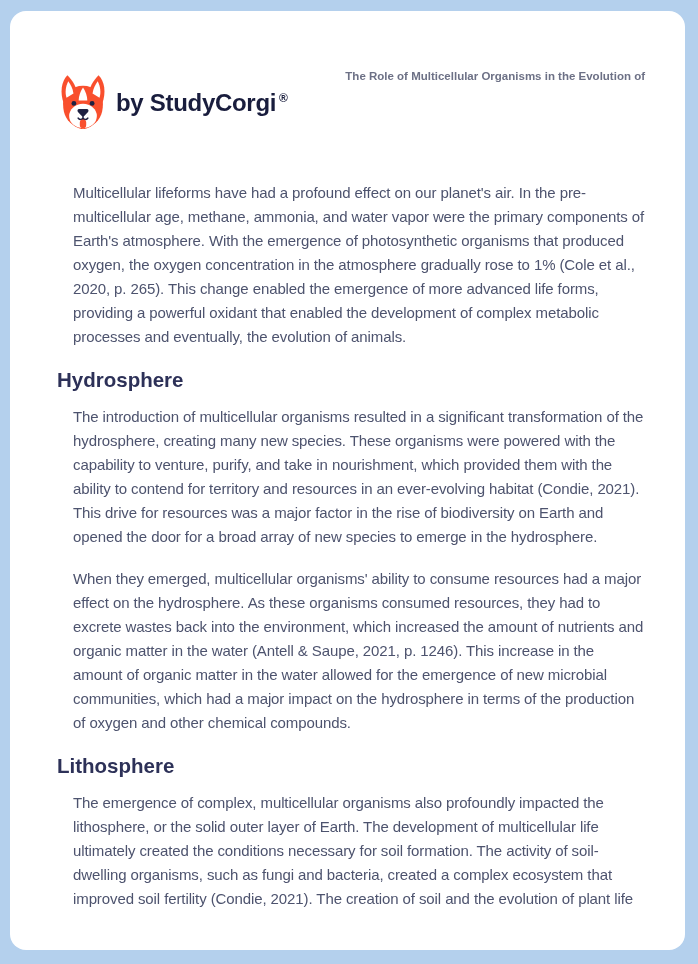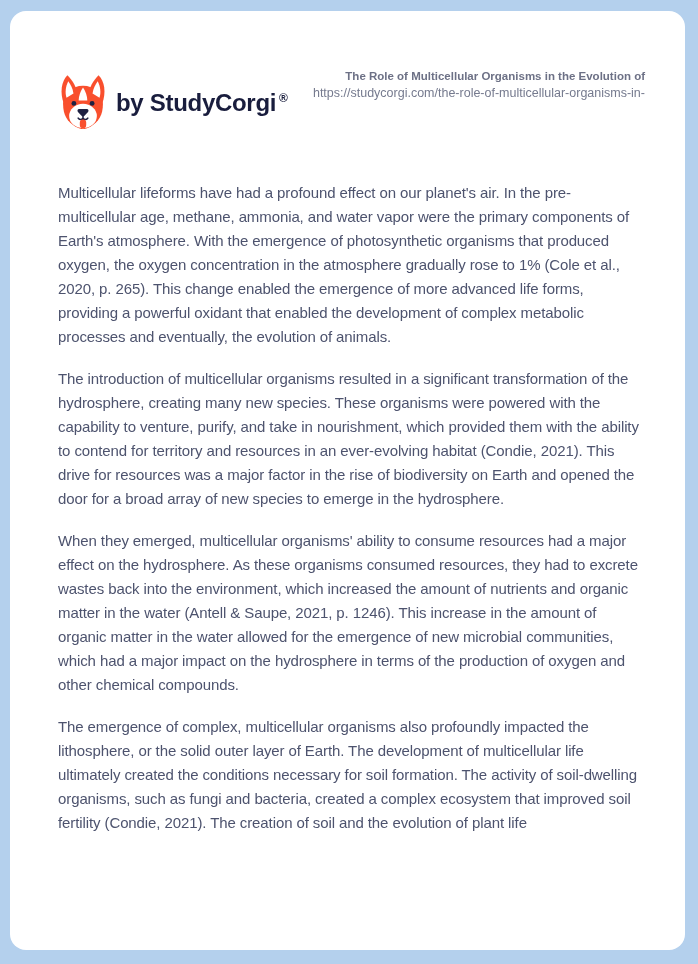--- a/index.html
+++ b/index.html
@@ -62,38 +62,39 @@
   .doc-meta {
     width: 372px;
     text-align: right;
     margin-top: 3px;
   }
   .doc-title {
     font-size: 11.5px;
     font-weight: bold;
     color: #6d7186;
     line-height: 15.5px;
+    margin-bottom: 5px;
   }
   .doc-title span { display: block; }
   .doc-url {
     font-size: 12.5px;
     color: #757a8e;
     line-height: 17px;
   }
   .doc-url span { display: block; }
   .content {
     margin: 48px 40px 0 47px;
     width: 588px;
   }
   .content p {
     font-size: 15px;
     line-height: 24px;
     color: #4d536e;
     letter-spacing: -0.1px;
-    margin: 0 0 18px 1px;
+    margin: 0 0 18px 16px;
   }
   .content h2 {
     font-size: 20.5px;
     line-height: 26px;
     font-weight: bold;
     color: #2d3158;
     margin: 15px 0 12px 0;
   }
 </style>
 </head>
@@ -121,28 +122,29 @@
       <span class="brand-text-wrap">
         <span class="brand-text">by StudyCorgi</span><span class="reg">®</span>
       </span>
     </div>
 
     <div class="doc-meta">
       <div class="doc-title">
         <span>The Role of Multicellular Organisms in the Evolution of</span>
       </div>
       <div class="doc-url">
-        <span>https://studycorgi.com/the-role-of-multicellular-organisms-in-</span>
       </div>
     </div>
 
   </div>
 
   <div class="content">
     <p>Multicellular lifeforms have had a profound effect on our planet's air. In the pre-multicellular age, methane, ammonia, and water vapor were the primary components of Earth's atmosphere. With the emergence of photosynthetic organisms that produced oxygen, the oxygen concentration in the atmosphere gradually rose to 1% (Cole et al., 2020, p. 265). This change enabled the emergence of more advanced life forms, providing a powerful oxidant that enabled the development of complex metabolic processes and eventually, the evolution of animals.</p>
 
+    <h2>Hydrosphere</h2>
     <p>The introduction of multicellular organisms resulted in a significant transformation of the hydrosphere, creating many new species. These organisms were powered with the capability to venture, purify, and take in nourishment, which provided them with the ability to contend for territory and resources in an ever-evolving habitat (Condie, 2021). This drive for resources was a major factor in the rise of biodiversity on Earth and opened the door for a broad array of new species to emerge in the hydrosphere.</p>
     <p>When they emerged, multicellular organisms' ability to consume resources had a major effect on the hydrosphere. As these organisms consumed resources, they had to excrete wastes back into the environment, which increased the amount of nutrients and organic matter in the water (Antell &amp; Saupe, 2021, p. 1246). This increase in the amount of organic matter in the water allowed for the emergence of new microbial communities, which had a major impact on the hydrosphere in terms of the production of oxygen and other chemical compounds.</p>
 
+    <h2>Lithosphere</h2>
     <p>The emergence of complex, multicellular organisms also profoundly impacted the lithosphere, or the solid outer layer of Earth. The development of multicellular life ultimately created the conditions necessary for soil formation. The activity of soil-dwelling organisms, such as fungi and bacteria, created a complex ecosystem that improved soil fertility (Condie, 2021). The creation of soil and the evolution of plant life</p>
   </div>
 
 </div>
 
 </body></html>

